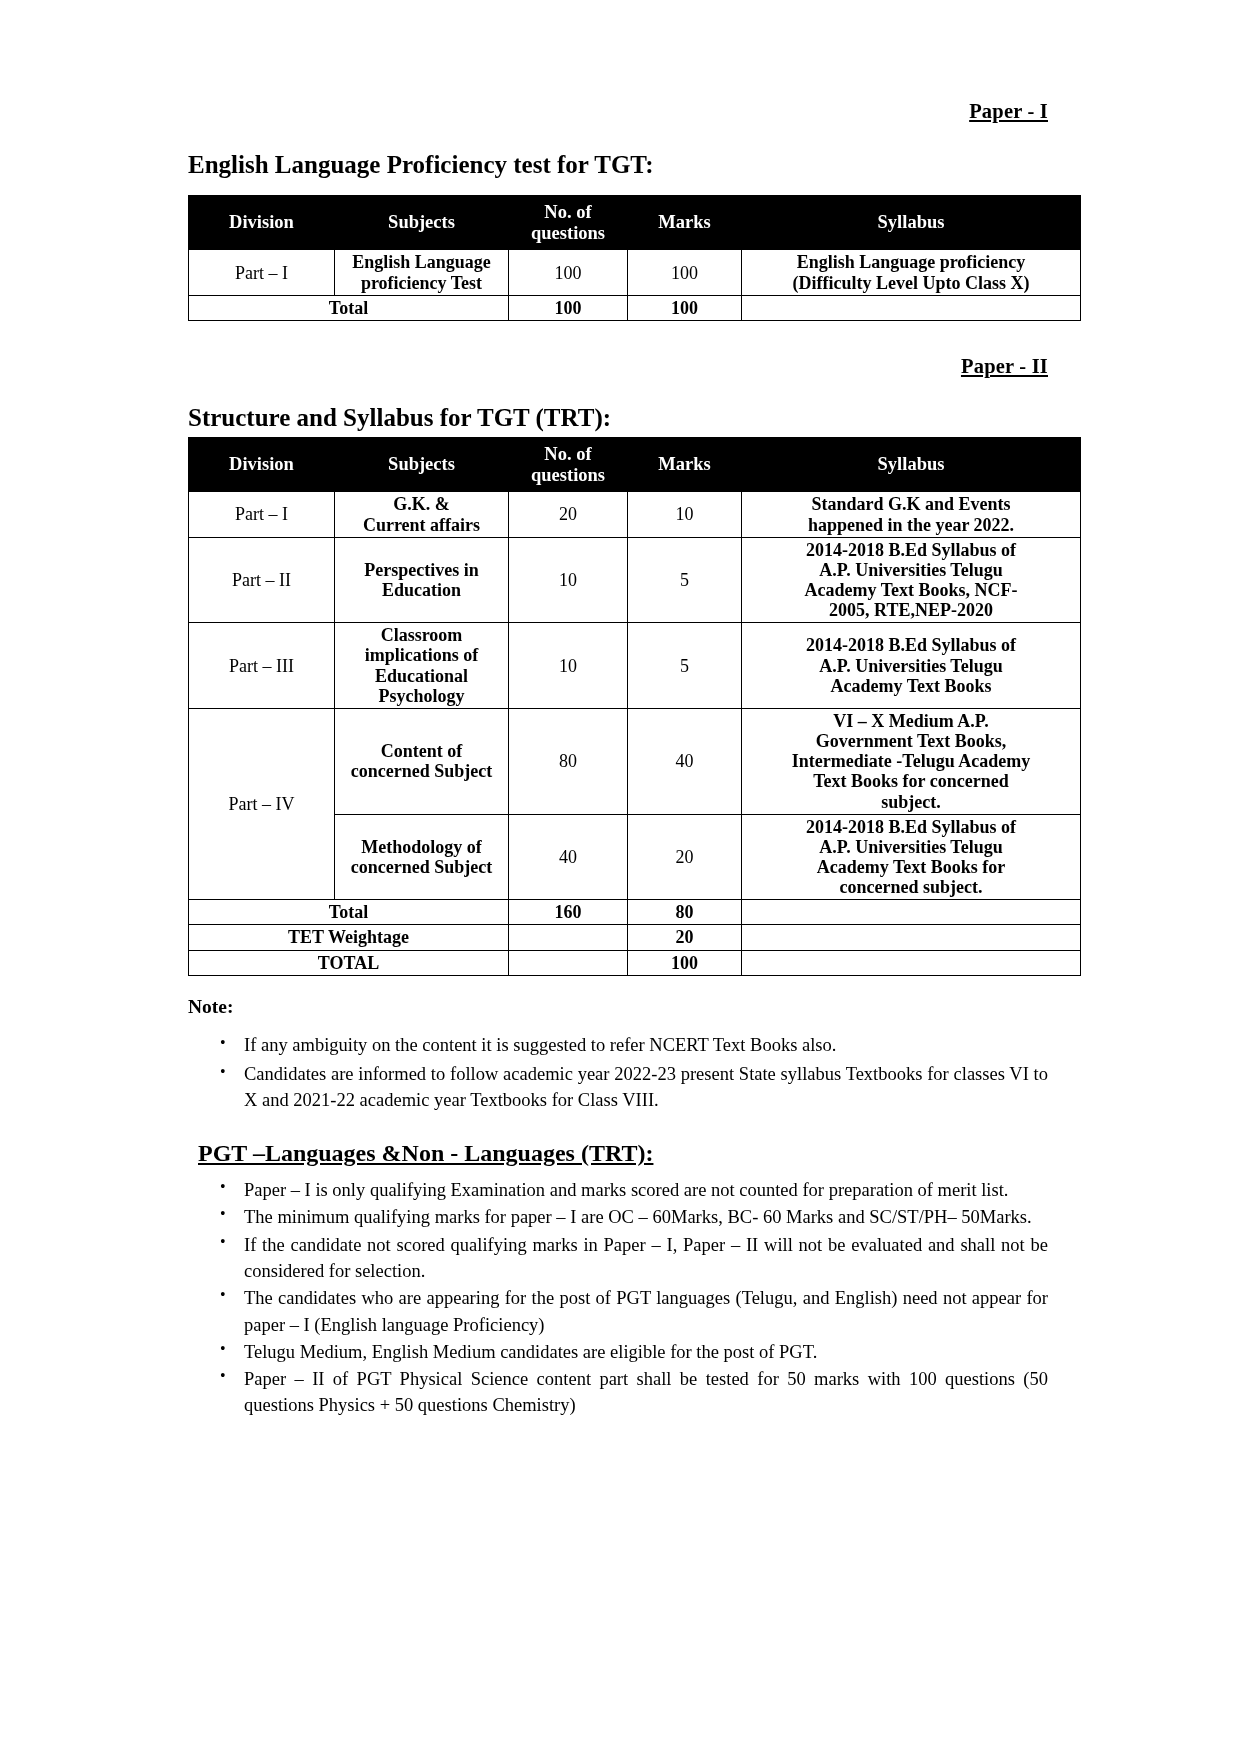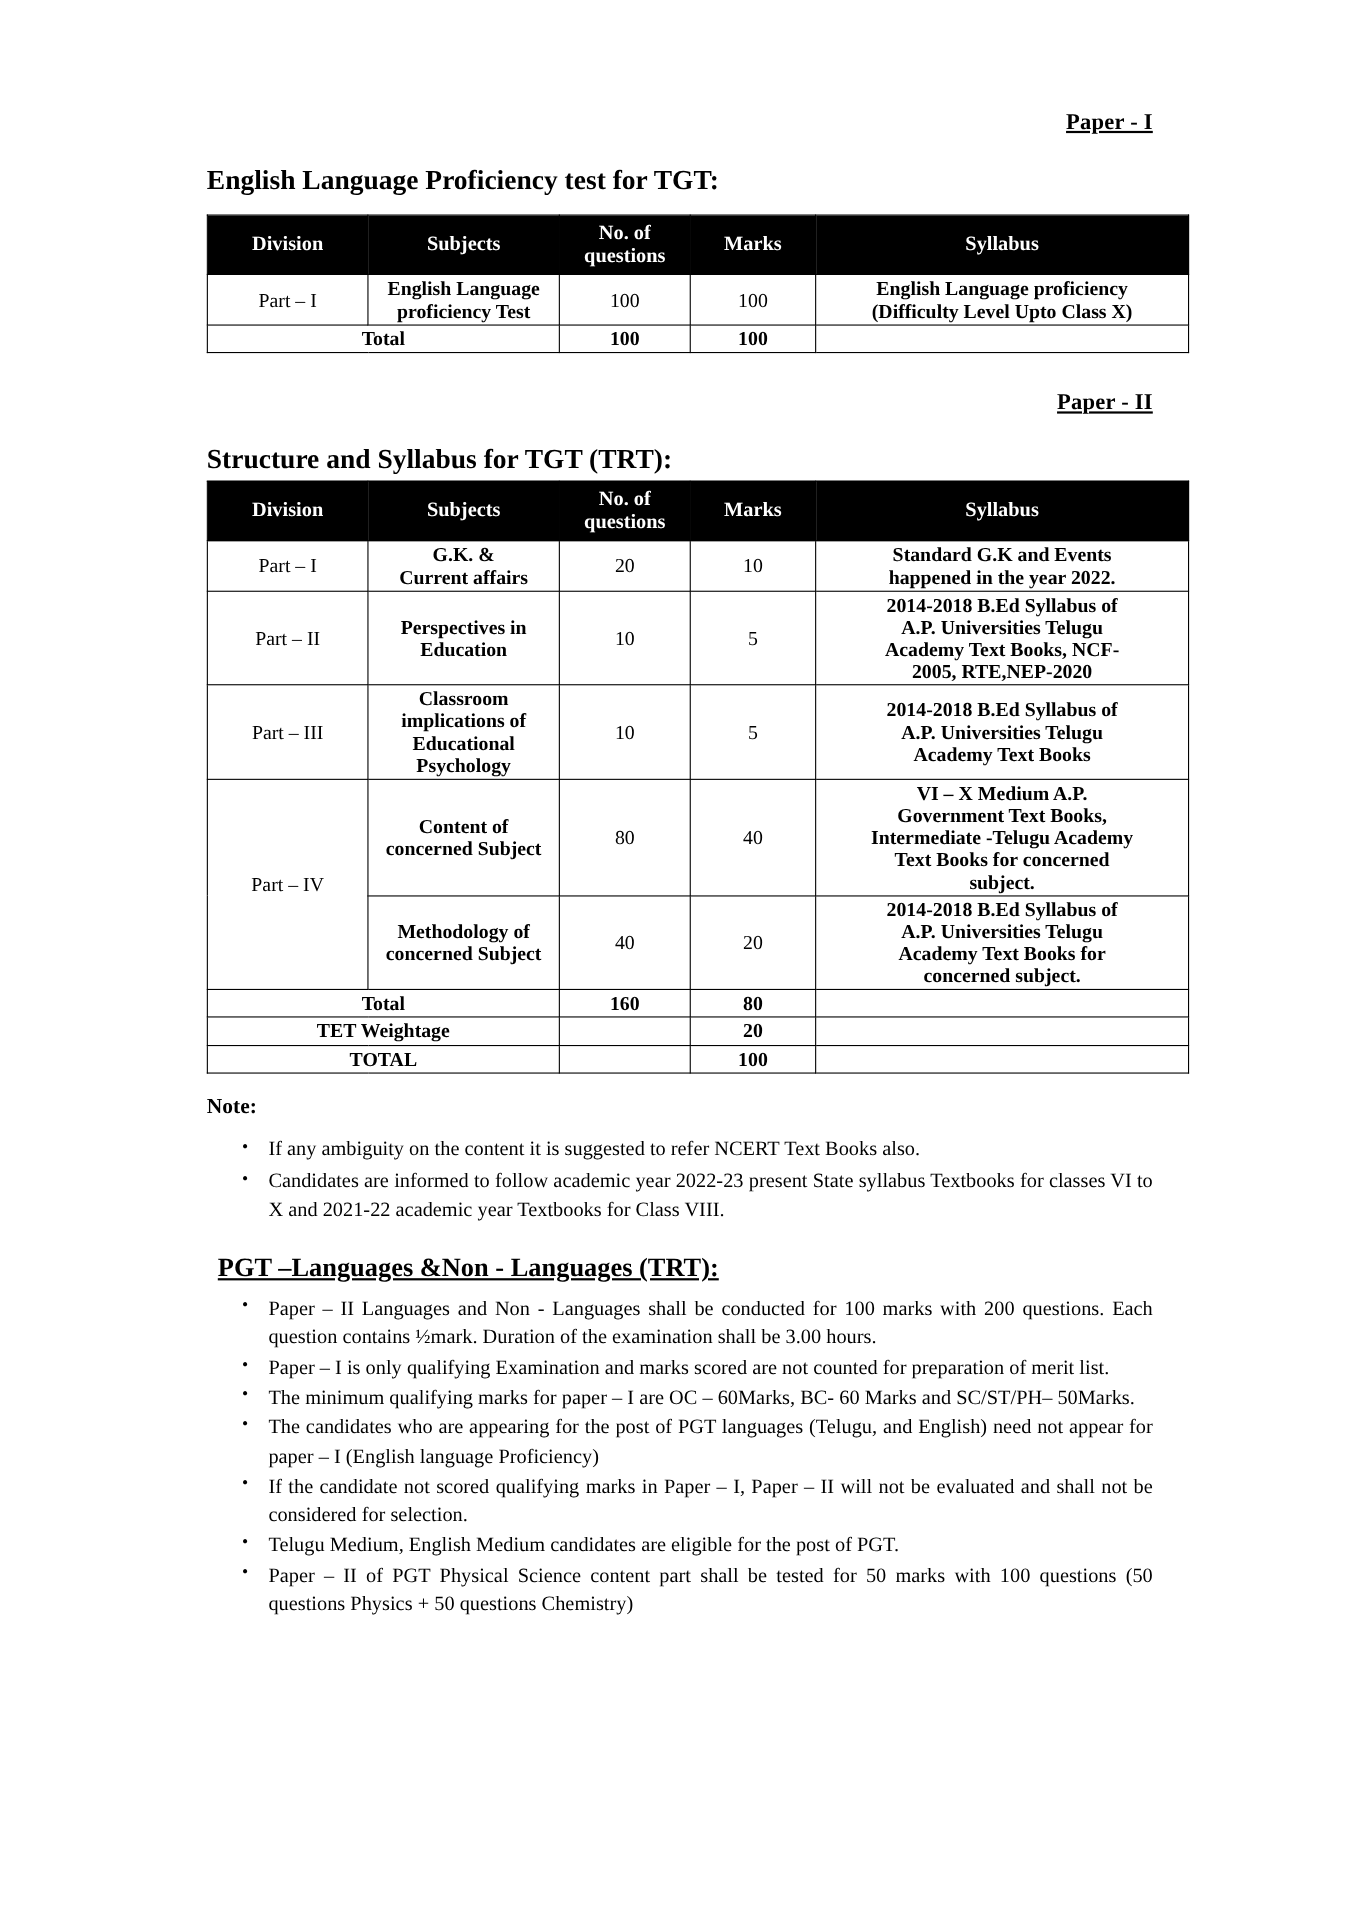--- a/index.html
+++ b/index.html
@@ -310,23 +310,22 @@
     <div class="note-label">Note:</div>
 
     <ul class="bullets">
       <li>If any ambiguity on the content it is suggested to refer NCERT Text Books also.</li>
       <li>Candidates are informed to follow academic year 2022-23 present State syllabus Textbooks for classes  VI to X  and 2021-22 academic year Textbooks for Class VIII.</li>
     </ul>
 
     <div class="pgt-heading">PGT  –Languages &amp;Non - Languages (TRT):</div>
 
     <ul class="pgt-bullets">
-      <li>Paper – II Languages and Non - Languages shall be conducted for 100 marks with 200 questions. Each question contains ½mark. Duration of the examination shall be 3.00 hours.</li>
       <li>Paper – I is only qualifying Examination and marks scored are not counted for preparation of merit list.</li>
       <li>The minimum qualifying marks for paper – I are OC – 60Marks, BC- 60 Marks and SC/ST/PH– 50Marks.</li>
+      <li>If the candidate not scored qualifying marks in Paper – I, Paper – II will not be evaluated and shall not be considered for selection.</li>
       <li>The candidates who are appearing for the post of PGT languages (Telugu, and English) need not appear for paper – I (English language Proficiency)</li>
-      <li>If the candidate not scored qualifying marks in Paper – I, Paper – II will not be evaluated and shall not be considered for selection.</li>
       <li class="nojust">Telugu Medium, English Medium candidates are eligible for the post of PGT.</li>
       <li class="nojust">Paper – II of PGT Physical Science content part shall be tested for 50 marks with 100 questions (50 questions Physics + 50 questions Chemistry)</li>
     </ul>
 
   </div>
 </div>
 
 </body></html>

